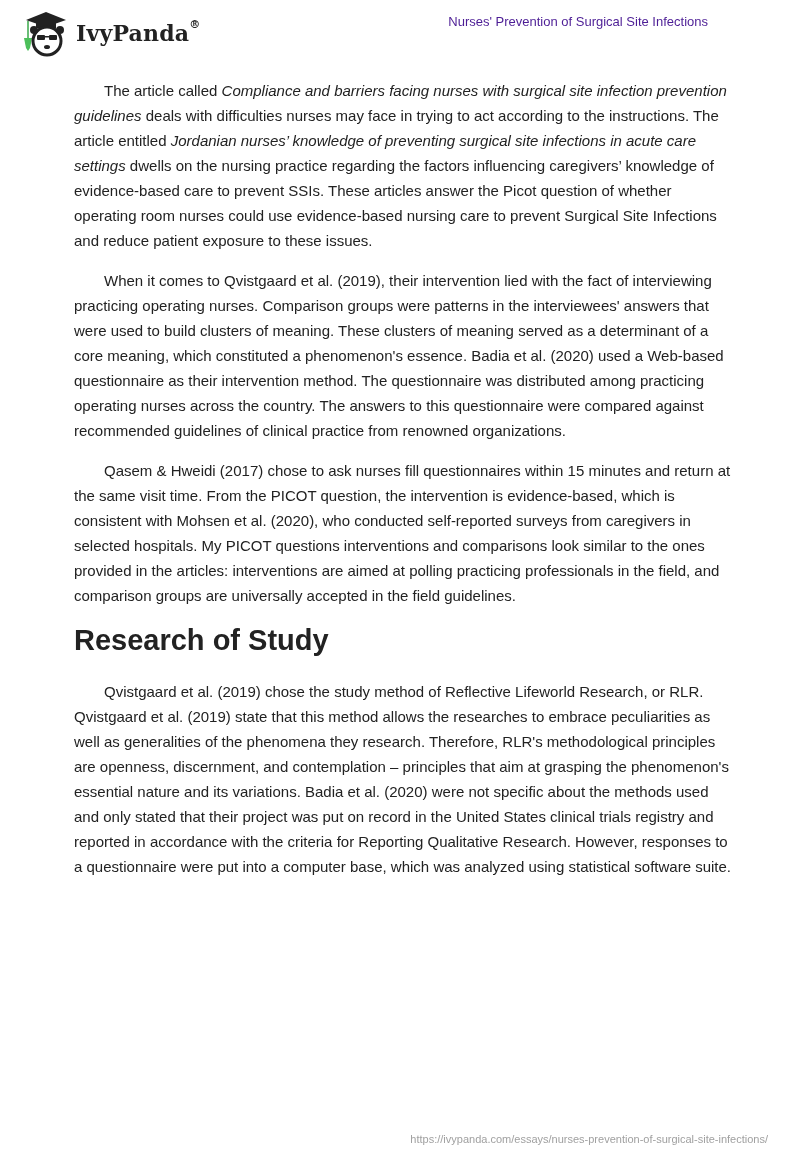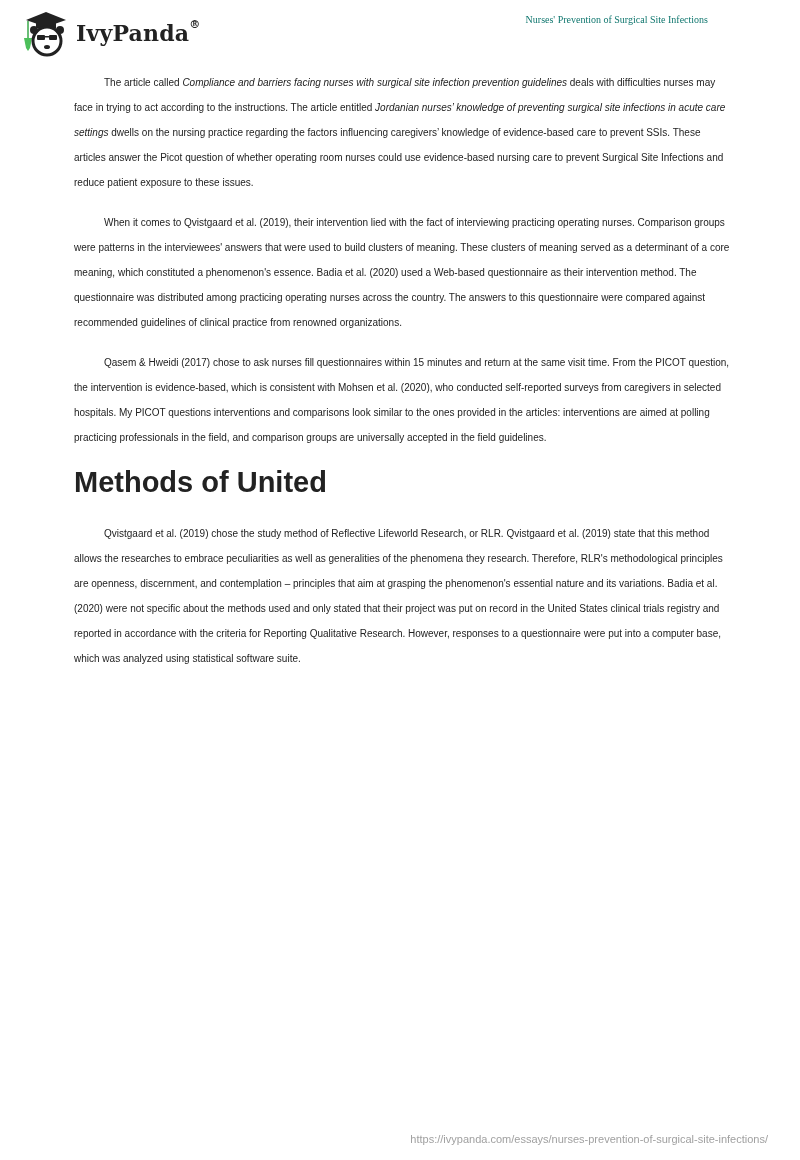--- a/index.html
+++ b/index.html
@@ -4,23 +4,23 @@
 <style>
   html, body { margin: 0; padding: 0; background: #ffffff; }
   body { width: 800px; height: 1160px; position: relative; overflow: hidden;
          font-family: "Liberation Sans", sans-serif; color: #222222; }
   .header { position: absolute; left: 0; top: 0; width: 740px; height: 60px; }
   .logo { position: absolute; left: 16px; top: 8px; display: flex; align-items: center; }
   .logo-mark { width: 56px; height: 50px; }
   .logo-text { font-family: "DejaVu Serif", serif; font-weight: bold; font-size: 22px;
                color: #222; margin-left: 4px; letter-spacing: 0.2px; }
   .logo-text sup { font-size: 11px; font-weight: bold; vertical-align: top; position: relative; top: -2px; }
-  .doc-title { position: absolute; right: 32px; top: 14px; font-size: 10px; color: #0f766e; font-family: Liberation Serif, serif; }
+  .doc-title { position: absolute; right: 32px; top: 14px; font-size: 13px; color: #4c1d95; }
   .content { position: absolute; left: 74px; top: 70px; width: 660px; }
-  p { margin: 0 0 15px 0; font-size: 10px; line-height: 25px; text-indent: 30px; color: #222; }
+  p { margin: 8px 0 15px 0; font-size: 15px; line-height: 25px; text-indent: 30px; color: #222; }
   p em { font-style: italic; }
   h2 { margin: 6px 0 22px 0; font-size: 29px; font-weight: bold; color: #222; line-height: 34px; }
   .footer-url { position: absolute; right: 32px; top: 1133px; font-size: 11px; color: #a0a0a0; }
 </style>
 </head>
 <body>
 
 <div class="header">
   <div class="logo">
     <svg class="logo-mark" viewBox="0 0 56 50">
@@ -41,17 +41,17 @@
     </svg>
     <span class="logo-text"><span>IvyPanda</span><sup>®</sup></span>
   </div>
   <div class="doc-title">Nurses' Prevention of Surgical Site Infections</div>
 </div>
 
 <div class="content">
   <p><span>The article called </span><em>Compliance and barriers facing nurses with surgical site infection prevention guidelines</em><span> deals with difficulties nurses may face in trying to act according to the instructions. The article entitled </span><em>Jordanian nurses’ knowledge of preventing surgical site infections in acute care settings</em><span> dwells on the nursing practice regarding the factors influencing caregivers’ knowledge of evidence-based care to prevent SSIs. These articles answer the Picot question of whether operating room nurses could use evidence-based nursing care to prevent Surgical Site Infections and reduce patient exposure to these issues.</span></p>
   <p>When it comes to Qvistgaard et al. (2019), their intervention lied with the fact of interviewing practicing operating nurses. Comparison groups were patterns in the interviewees' answers that were used to build clusters of meaning. These clusters of meaning served as a determinant of a core meaning, which constituted a phenomenon's essence. Badia et al. (2020) used a Web-based questionnaire as their intervention method. The questionnaire was distributed among practicing operating nurses across the country. The answers to this questionnaire were compared against recommended guidelines of clinical practice from renowned organizations.</p>
   <p>Qasem &amp; Hweidi (2017) chose to ask nurses fill questionnaires within 15 minutes and return at the same visit time. From the PICOT question, the intervention is evidence-based, which is consistent with Mohsen et al. (2020), who conducted self-reported surveys from caregivers in selected hospitals. My PICOT questions interventions and comparisons look similar to the ones provided in the articles: interventions are aimed at polling practicing professionals in the field, and comparison groups are universally accepted in the field guidelines.</p>
-  <h2>Methods of United</h2>
+  <h2>Research of Study</h2>
   <p>Qvistgaard et al. (2019) chose the study method of Reflective Lifeworld Research, or RLR. Qvistgaard et al. (2019) state that this method allows the researches to embrace peculiarities as well as generalities of the phenomena they research. Therefore, RLR's methodological principles are openness, discernment, and contemplation – principles that aim at grasping the phenomenon's essential nature and its variations. Badia et al. (2020) were not specific about the methods used and only stated that their project was put on record in the United States clinical trials registry and reported in accordance with the criteria for Reporting Qualitative Research. However, responses to a questionnaire were put into a computer base, which was analyzed using statistical software suite.</p>
 </div>
 
 <div class="footer-url">https://ivypanda.com/essays/nurses-prevention-of-surgical-site-infections/</div>
 
 </body></html>

